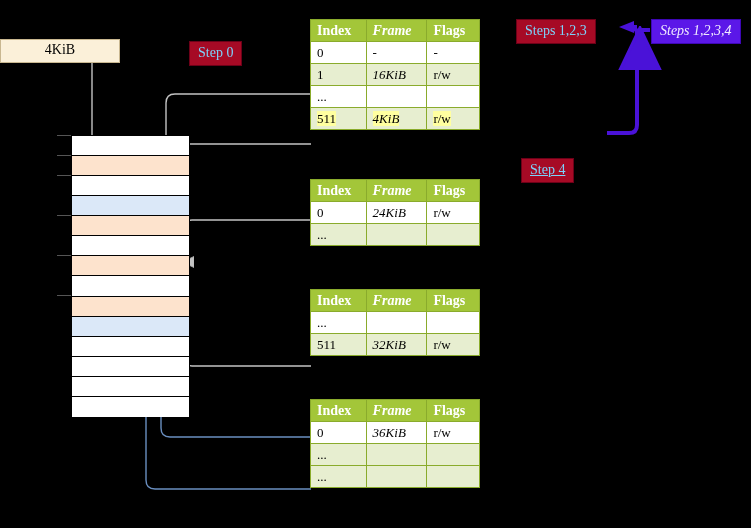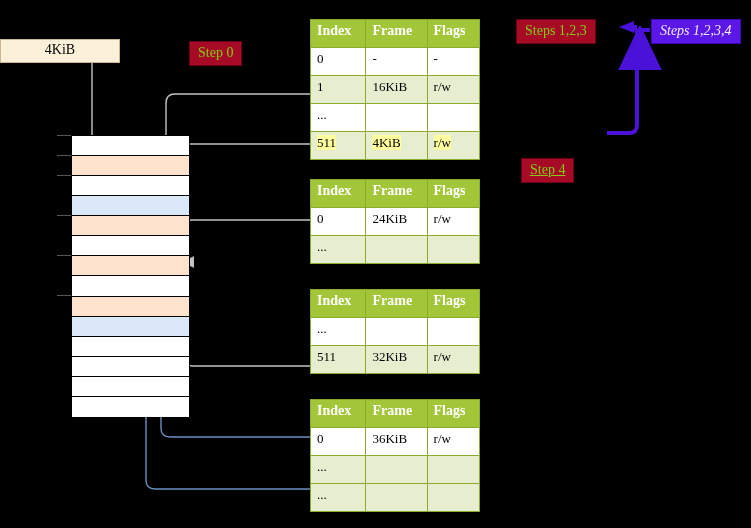--- a/index.html
+++ b/index.html
@@ -11,21 +11,21 @@
   .stage{position:absolute;left:0;top:0;width:751px;height:528px;}
 
   
   .badge{
     position:absolute;
     font-family:"Liberation Serif", serif;
     font-size:14px;
     line-height:1;
     padding:4px 8px 5px 8px;
     white-space:nowrap;
-    color:#84cc16;
+    color:#7dd3fc;
   }
   .badge.red{background:#a60a25;border:1px solid #6d0018;}
   .badge.blue{background:#5b17e8;border:1px solid #3e07b5;color:#f0eaff;font-style:italic;}
 
   
   .kib-box{
     position:absolute;
     background:#fbf0d9;
     border:1px solid #c9b790;
     text-align:center;
@@ -37,38 +37,38 @@
   
   .ptable{
     position:absolute;
     border-collapse:collapse;
     border:1px solid #8aab2c;
     background:#ffffff;
     font-size:13px;
   }
   .ptable td,.ptable th{
     border:1px solid #8aab2c;
-    padding:2px 6px 8px 6px;
+    padding:2px 6px 2px 6px;
     text-align:left;
     font-weight:normal;
     height:17px;
     vertical-align:middle;
     font-family:"Liberation Serif", serif;
   }
   .ptable th{
     background:#a3c639;
     color:#ffffff;
     font-weight:bold;
     font-size:14px;
   }
   .ptable tr.alt td{background:#e7eed0;}
   .ptable tr.plain td{background:#ffffff;}
   .ptable td .hl{background:#ffffa0;}
   .c-index{width:54px;}
-  .c-frame{width:60px;}
+  .c-frame{width:60px;font-style:italic;}
   .c-flags{width:50px;}
 
   
   .mem{
     position:absolute;
     border:1px solid #000;
     background:#ffffff;
     box-sizing:border-box;
   }
   .mem-row{

